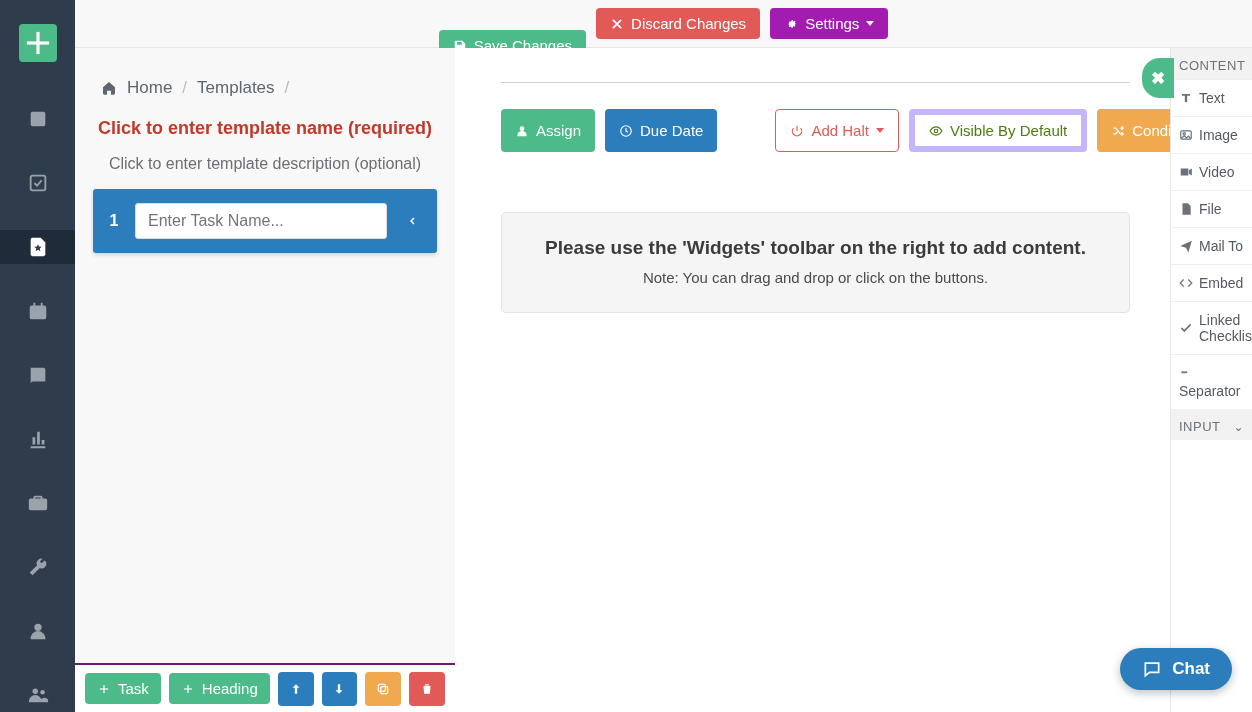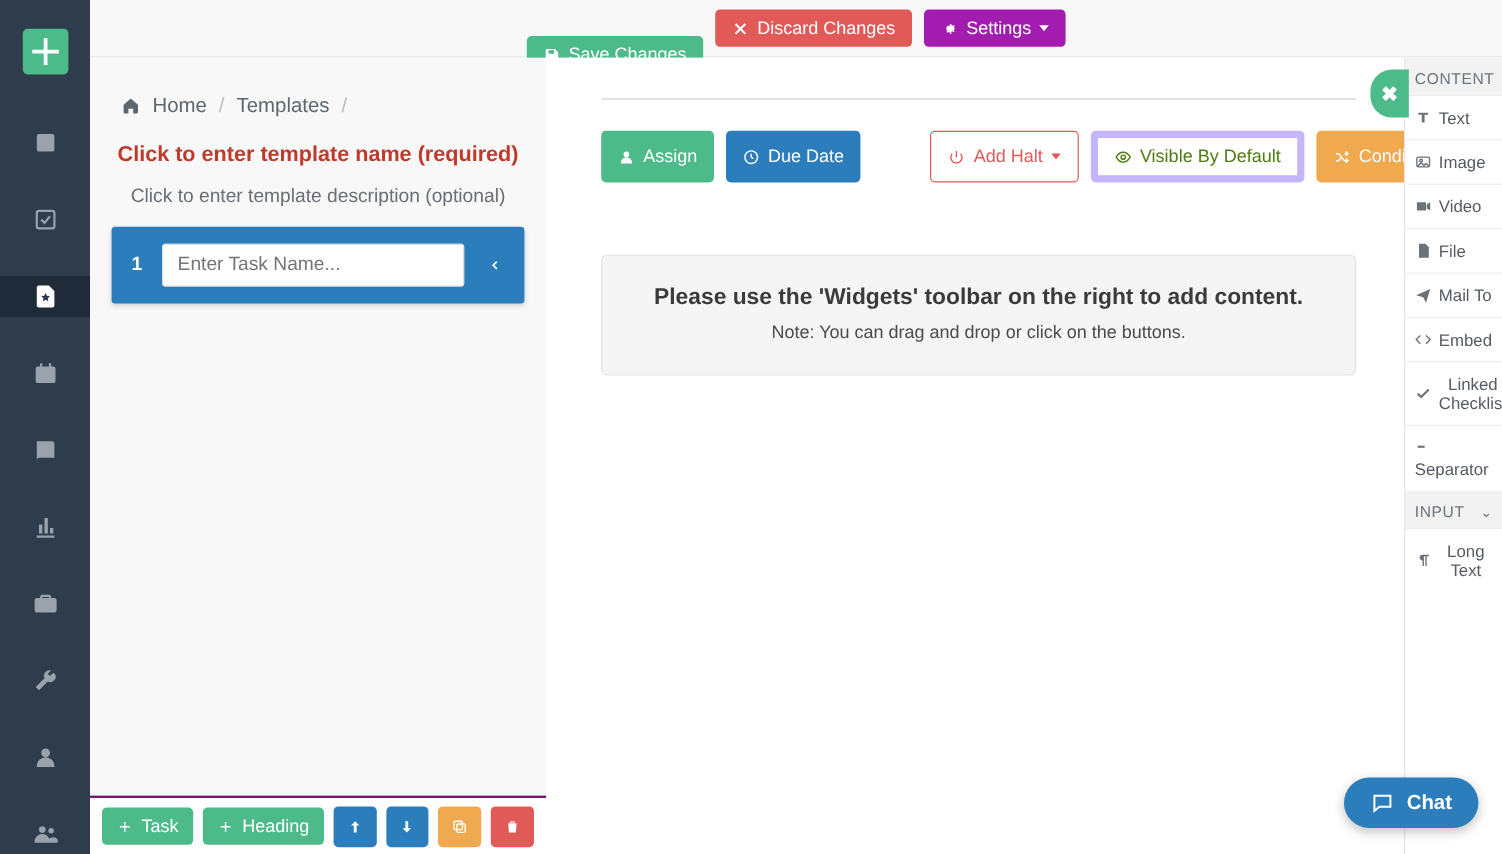--- a/index.html
+++ b/index.html
@@ -217,21 +217,21 @@
   }
   .panel-header .chev { font-size:12px; cursor:pointer;}
   .widget-item {
     border-top:1px solid #eceef0;
     padding:10px 8px;
     font-size:14px;
     color:#555a63;
     display:flex; flex-direction:column; gap:4px;
     cursor:pointer;
   }
-  .widget-item .row1 { display:flex; align-items:center; gap:6px;text-align:center;}
+  .widget-item .row1 { display:flex; align-items:center; gap:6px;}
   .widget-item svg { width:14px;height:14px; color:#6b727a; flex-shrink:0;}
   .widget-item span.wrap { word-wrap:break-word; }
 
   .close-panel-tab {
     position:absolute;
     right:78px; top:58px;
     width:32px; height:40px;
     background:#4dba89;
     border-radius:18px 0 0 18px;
     color:#fff;
@@ -525,28 +525,20 @@
         <svg viewBox="0 0 24 24" fill="currentColor">
           <rect x="4" y="11" width="10" height="3"></rect>
         </svg>
       </div>
     <span class="wrap">Separator</span>
   </div>
   <div class="panel-header">
     <span>INPUT</span>
     <span class="chev">⌄</span>
   </div>
-  <div class="widget-item">
-    <div class="row1">
-        <svg viewBox="0 0 24 24" fill="currentColor">
-          <path d="M10 4h10v2h-3v14h-2V6h-2v14h-2V12a4 4 0 0 1 0-8z"></path>
-        </svg>
-        <span class="wrap">Long Text</span>
-      </div>
-  </div>
 </div>
 
 <div class="chat-widget">
   <svg viewBox="0 0 24 24" fill="none" stroke="currentColor" stroke-width="2">
       <path d="M4 5h16v11H9l-5 4z"></path>
     </svg>
   <span>Chat</span>
 </div>
 
 </body></html>

